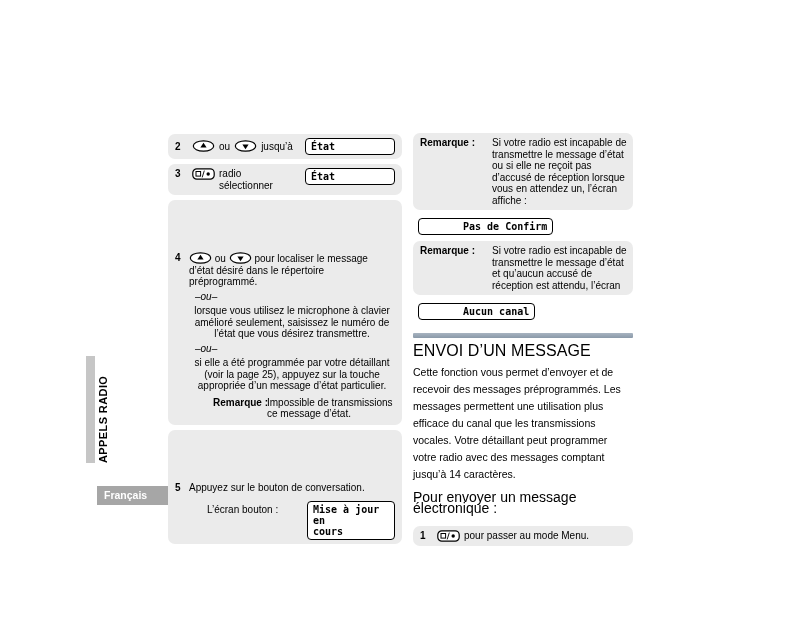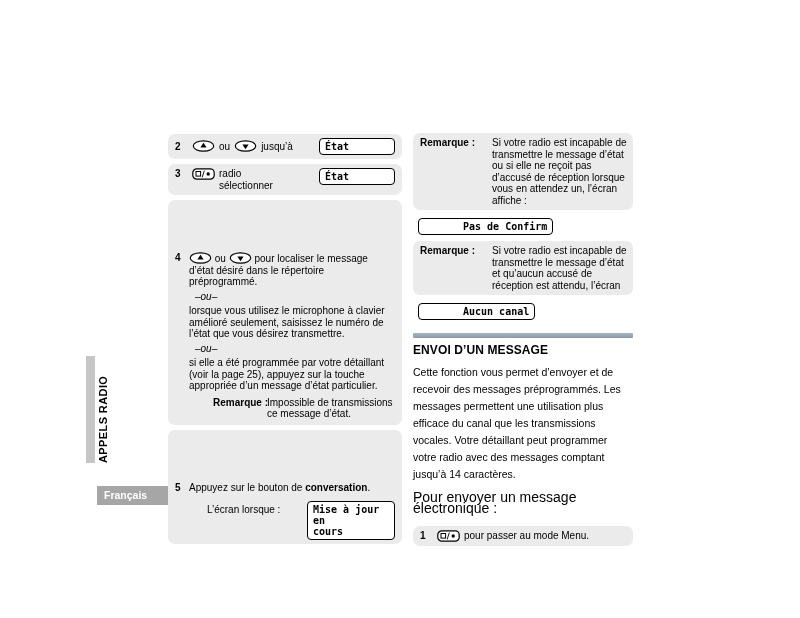--- a/index.html
+++ b/index.html
@@ -21,44 +21,44 @@
   .block{background:#ebebeb;border-radius:7px;padding:4px 7px;margin-bottom:5px;box-sizing:border-box;}
   .step-row{display:flex;align-items:center;gap:4px;}
   .step-row.top{align-items:flex-start;}
   .num{font-weight:bold;width:13px;flex:none;}
   .icon{flex:none;display:inline-block;}
   .icon svg{vertical-align:-2px;}
 
   .lcd{border:1.5px solid #000;border-radius:4px;background:#fff;
        font-family:"DejaVu Sans Mono",monospace;font-weight:bold;font-size:10px;line-height:11px;
        padding:2px 5px;box-sizing:border-box;}
-  .lcd-fixed{width:76px;margin-left:auto;flex:none;}
+  .lcd-fixed{width:90px;margin-left:auto;flex:none;}
   .lcd-inline{display:inline-block;margin:3px 0 6px 5px;padding-left:44px;}
   .lcd-multi{white-space:pre-line;width:88px;margin-left:auto;flex:none;}
 
   .hang{position:relative;padding-left:14px;}
   .hang .num{position:absolute;left:0;top:0;}
   .body{min-height:12px;margin-top:48px;}
   .sep{font-style:italic;margin:3px 0 3px 20px;}
-  .alt{margin:0 0 0 14px;}
+  .alt{margin:0 0 0 14px;text-align:center;}
   .note{position:relative;margin:5px 0 1px 38px;padding-left:54px;}
   .note .note-label{position:absolute;left:0;top:0;font-weight:bold;}
   .disp-row{display:flex;margin-top:7px;padding-left:32px;align-items:flex-start;}
   .disp-label{padding-top:3px;}
   .wraptext{width:66px;}
 
   .note2{position:relative;padding-left:72px;}
   .note2 .note-label{position:absolute;left:0;top:0;font-weight:bold;}
   .note2 .note-text{width:141px;}
 
   .divider{height:5px;background:linear-gradient(to bottom,#a8b4c0,#8a99a9);margin:7px 0 7px 0;border-radius:1px;}
-  .sec-title{font-size:12px;font-weight:bold;margin:4px 0 7px 0;letter-spacing:.1px;}
+  .sec-title{font-size:16px;font-weight:normal;margin:4px 0 7px 0;letter-spacing:.1px;}
   .sec-body{margin:0 0 9px 0;font-size:10.5px;line-height:17px;}
   .sec-cta{margin:0 0 11px 0;font-size:14px;}
-  b{font-weight:bold;}
+  b{font-weight:normal;}
 </style>
 </head>
 <body>
 
 <div class="page">
 
   <div class="side-bar"></div>
   <div class="side-tab">APPELS RADIO</div>
   <div class="lang-box">Français</div>
   <div class="page-num">62</div>
@@ -129,21 +129,21 @@
     </div>
 
     <div class="block">
       <div class="hang">
         <span class="num">5</span>
         <div class="body">
           <span>Appuyez sur le bouton de </span><b>conversation</b><span>.</span>
         </div>
       </div>
       <div class="disp-row">
-        <span class="disp-label">L’écran lorsque :</span>
+        <span class="disp-label">L’écran bouton :</span>
         <span class="lcd lcd-multi">Mise à jour en
 cours</span>
       </div>
     </div>
 
   </div>
 
   <div class="col col-right">
 
     <div class="block">

